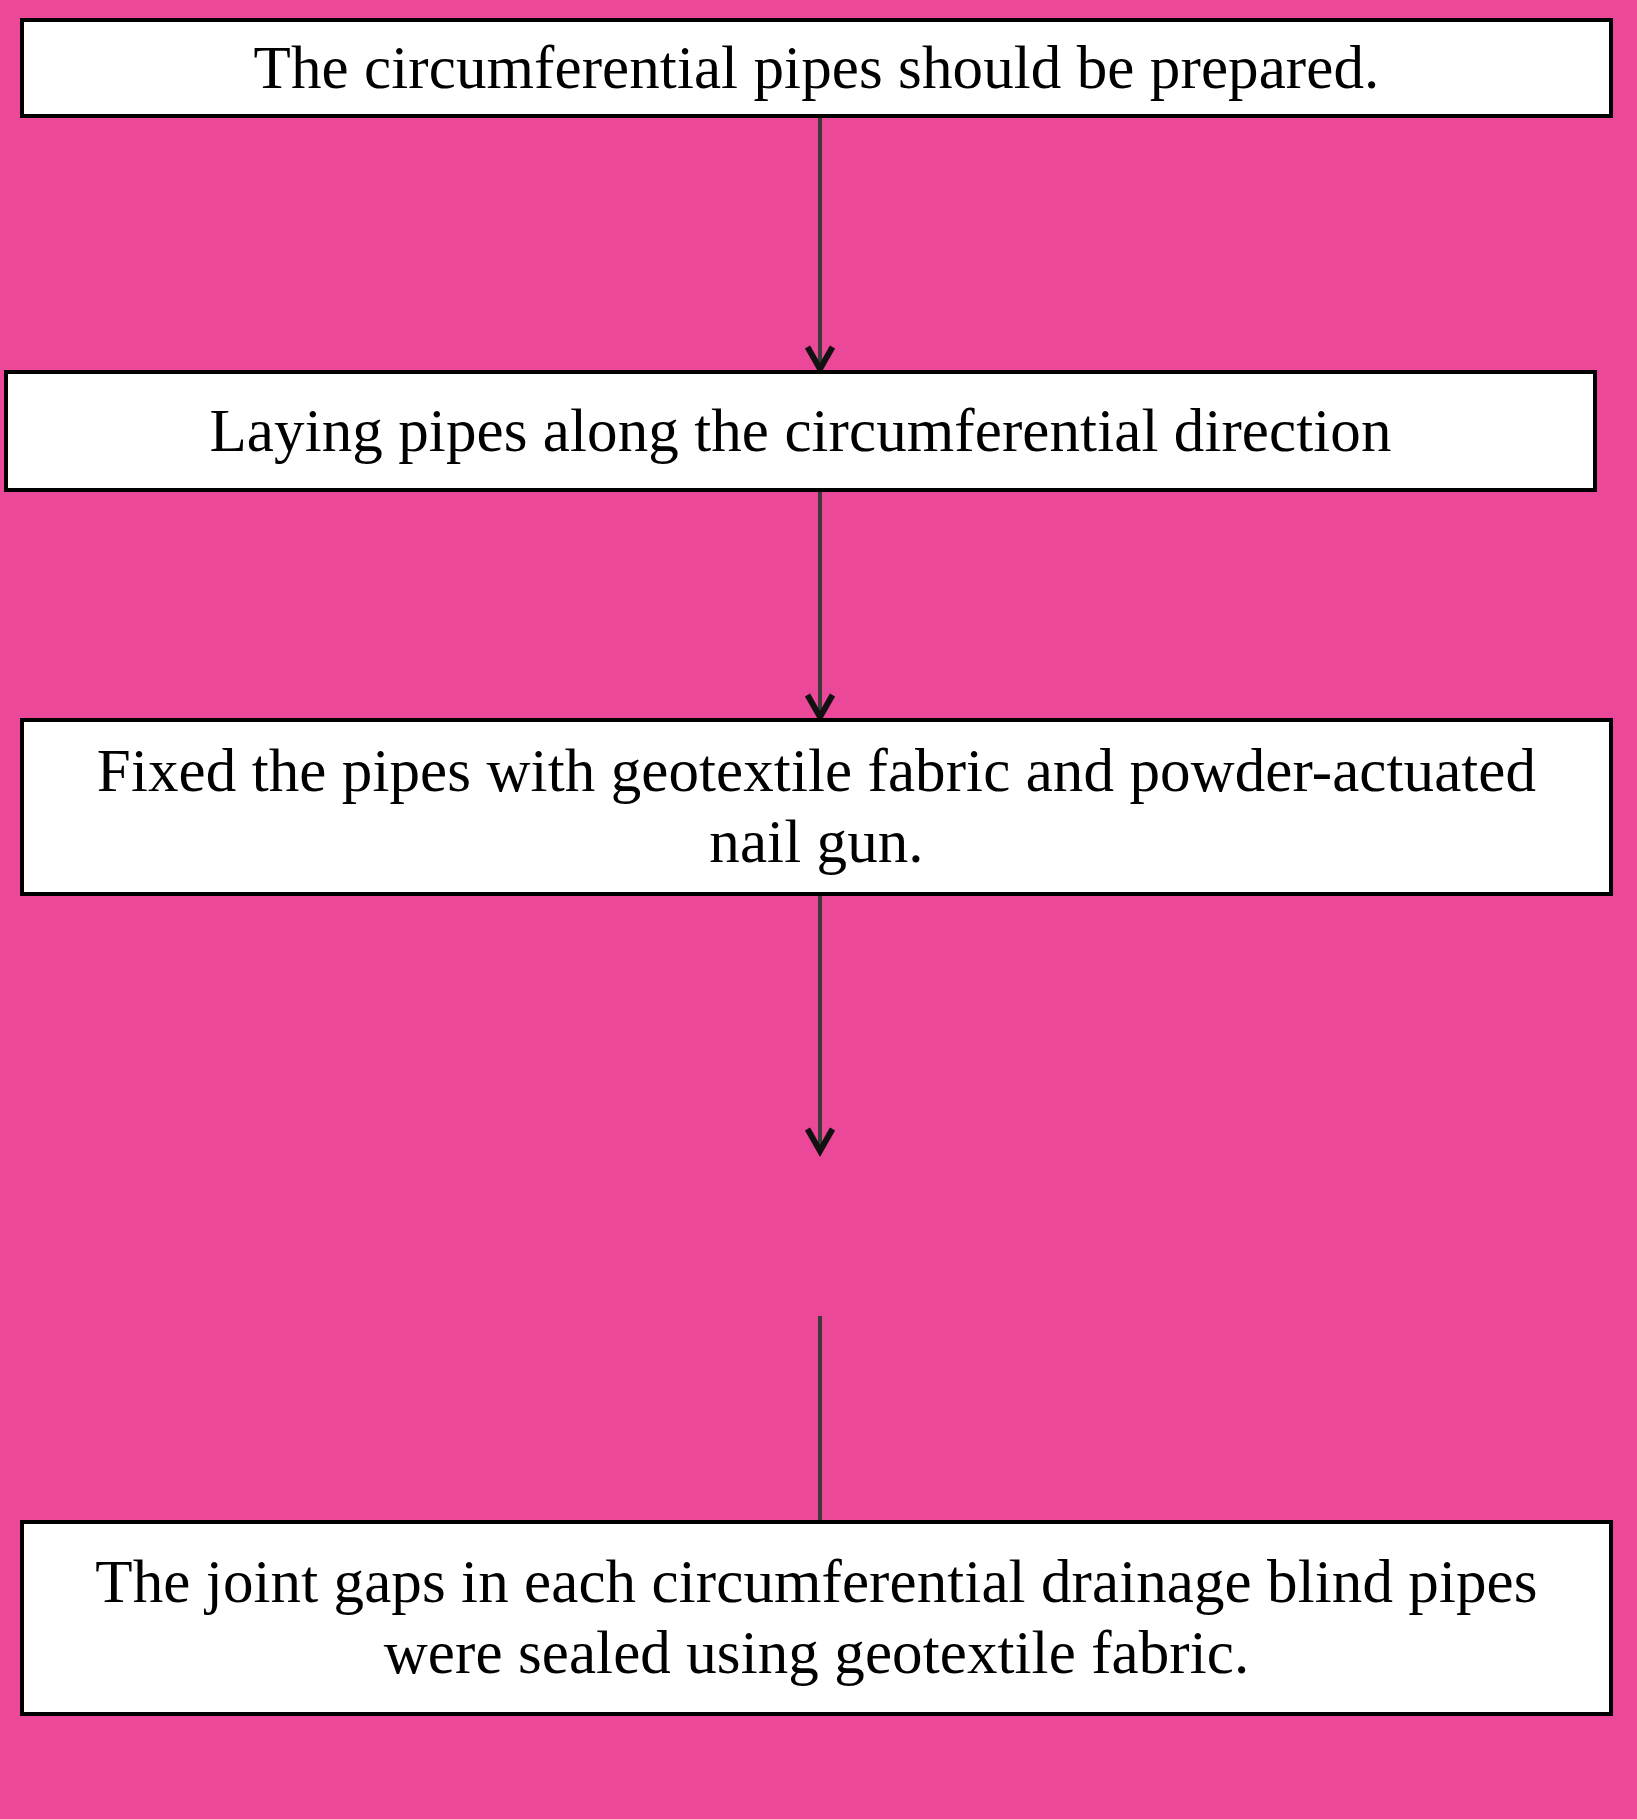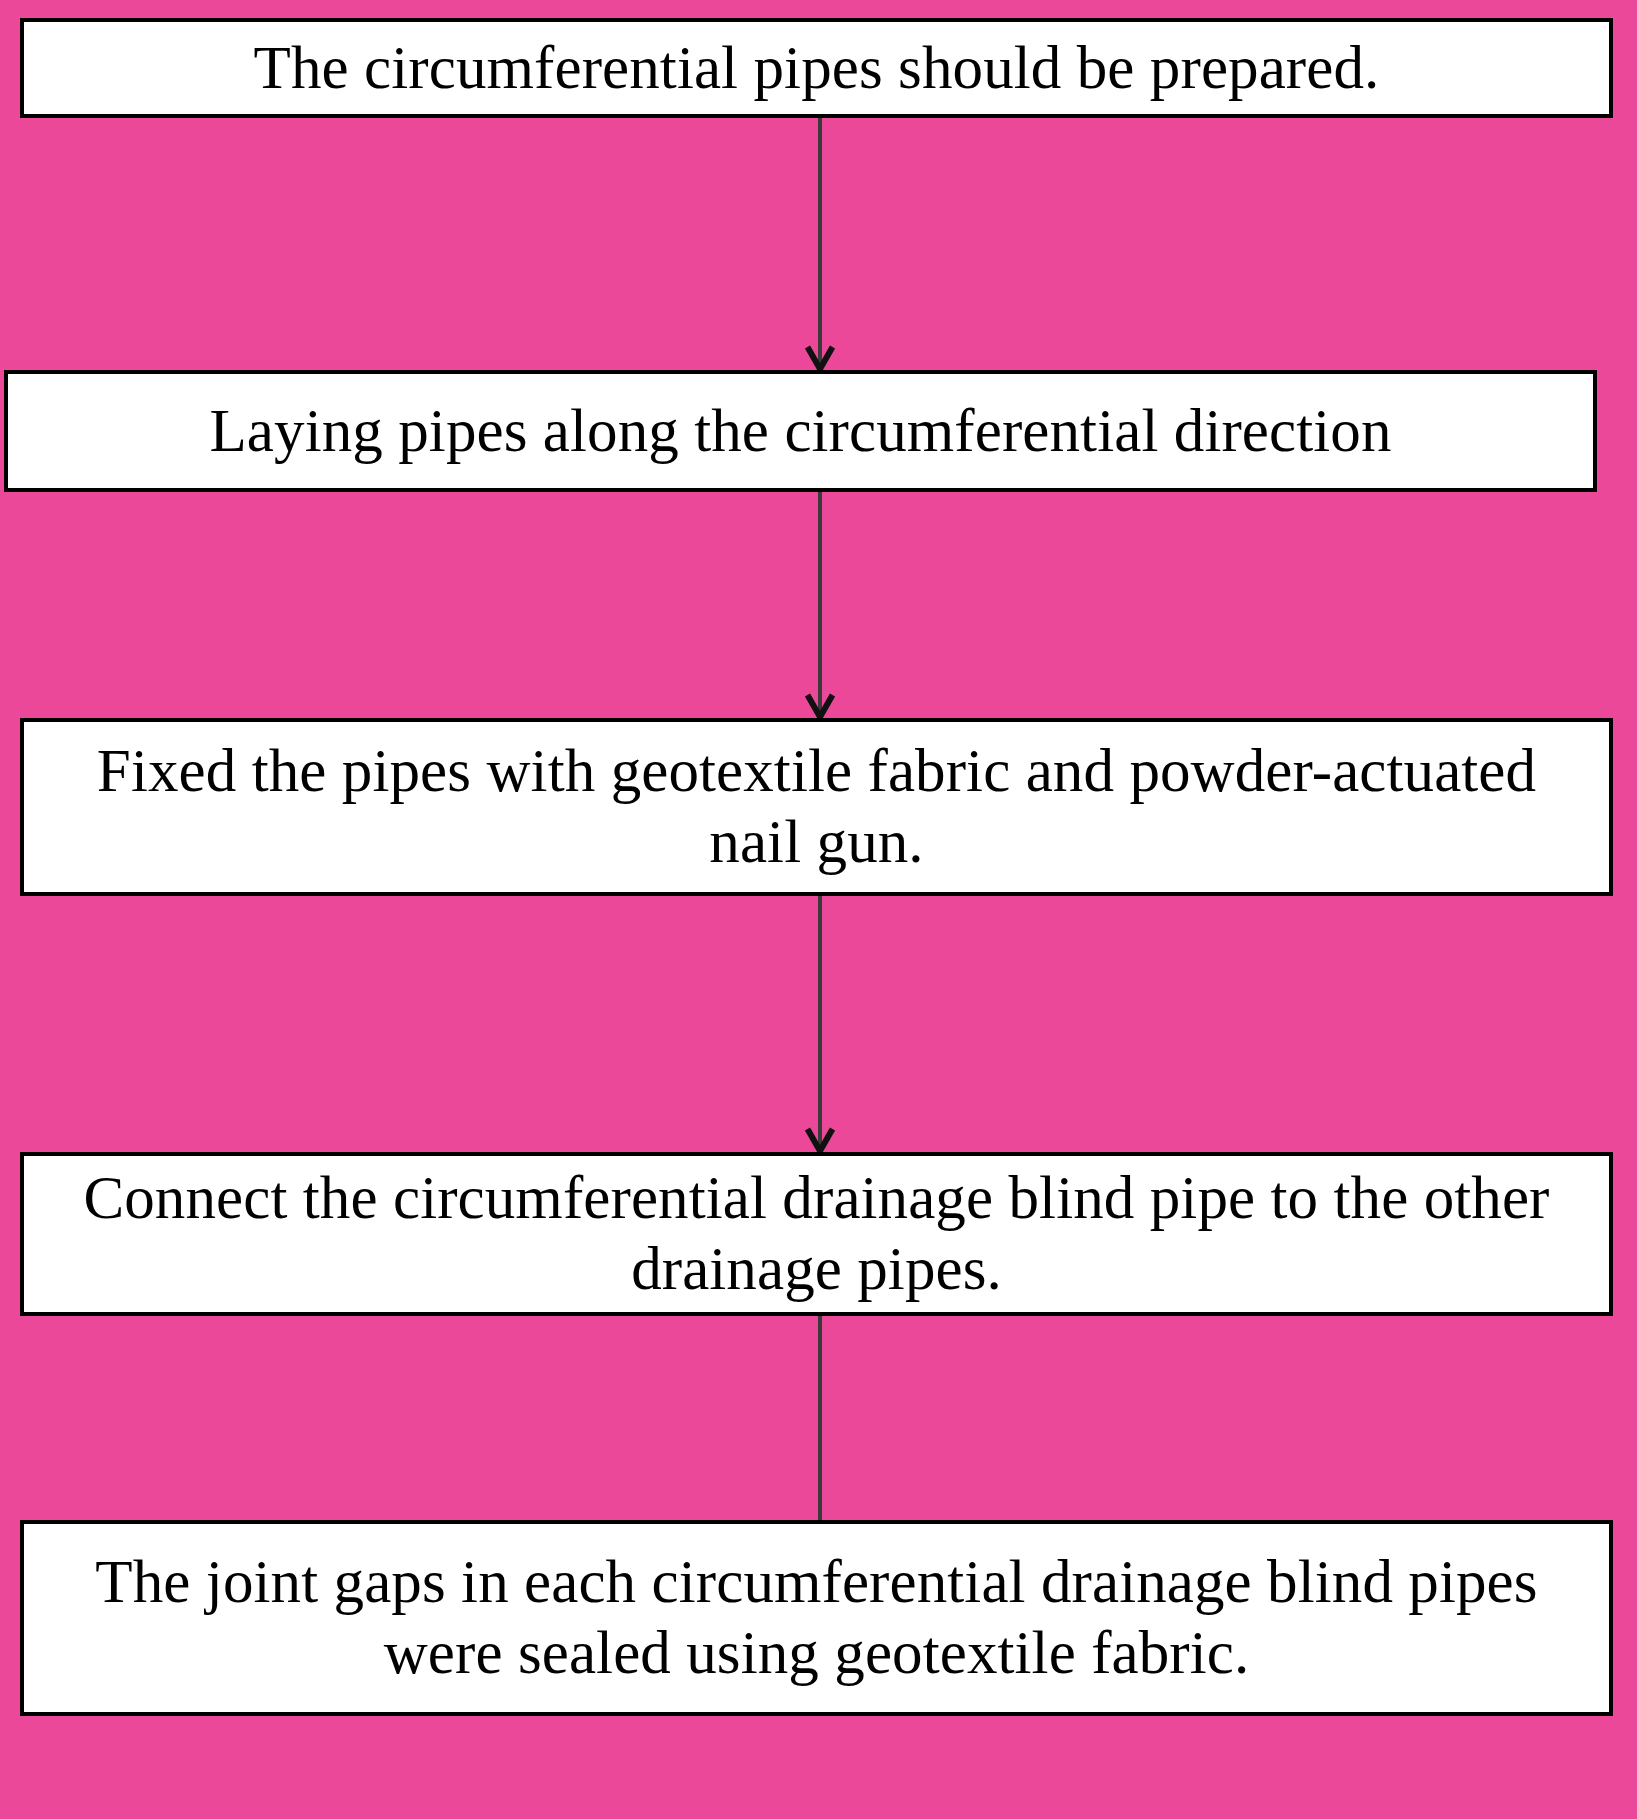--- a/index.html
+++ b/index.html
@@ -76,23 +76,20 @@
     <span class="flow-node-text">Fixed the pipes with geotextile fabric and powder-actuated nail gun.</span>
   </div>
 
   <div class="flow-connector" style="left:806px; top:896px; width:28px; height:256px;">
     <svg width="28" height="256" viewBox="0 0 28 256" aria-hidden="true">
       <line x1="14" y1="0" x2="14" y2="256" stroke="#3a3a3a" stroke-width="4"></line>
       <polyline points="1.5,233 14,255 26.5,233" fill="none" stroke="#111111" stroke-width="6" stroke-linecap="butt" stroke-linejoin="miter"></polyline>
     </svg>
   </div>
 
-  <div class="flow-node" style="left:20px; top:1152px; width:1593px; height:164px;">
-    <span class="flow-node-text">Connect the circumferential drainage blind pipe to the other drainage pipes.</span>
-  </div>
 
   <div class="flow-connector" style="left:806px; top:1316px; width:28px; height:276px;">
     <svg width="28" height="276" viewBox="0 0 28 276" aria-hidden="true">
       <line x1="14" y1="0" x2="14" y2="276" stroke="#3a3a3a" stroke-width="4"></line>
       <polyline points="1.5,253 14,275 26.5,253" fill="none" stroke="#111111" stroke-width="6" stroke-linecap="butt" stroke-linejoin="miter"></polyline>
     </svg>
   </div>
 
   <div class="flow-node" style="left:20px; top:1520px; width:1593px; height:196px;">
     <span class="flow-node-text">The joint gaps in each circumferential drainage blind pipes were sealed using geotextile fabric.</span>

